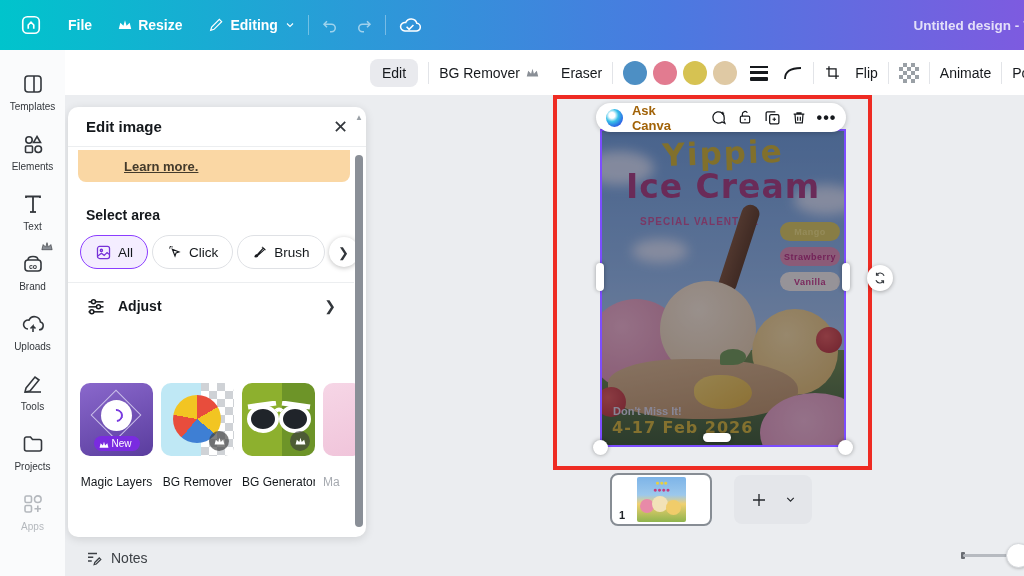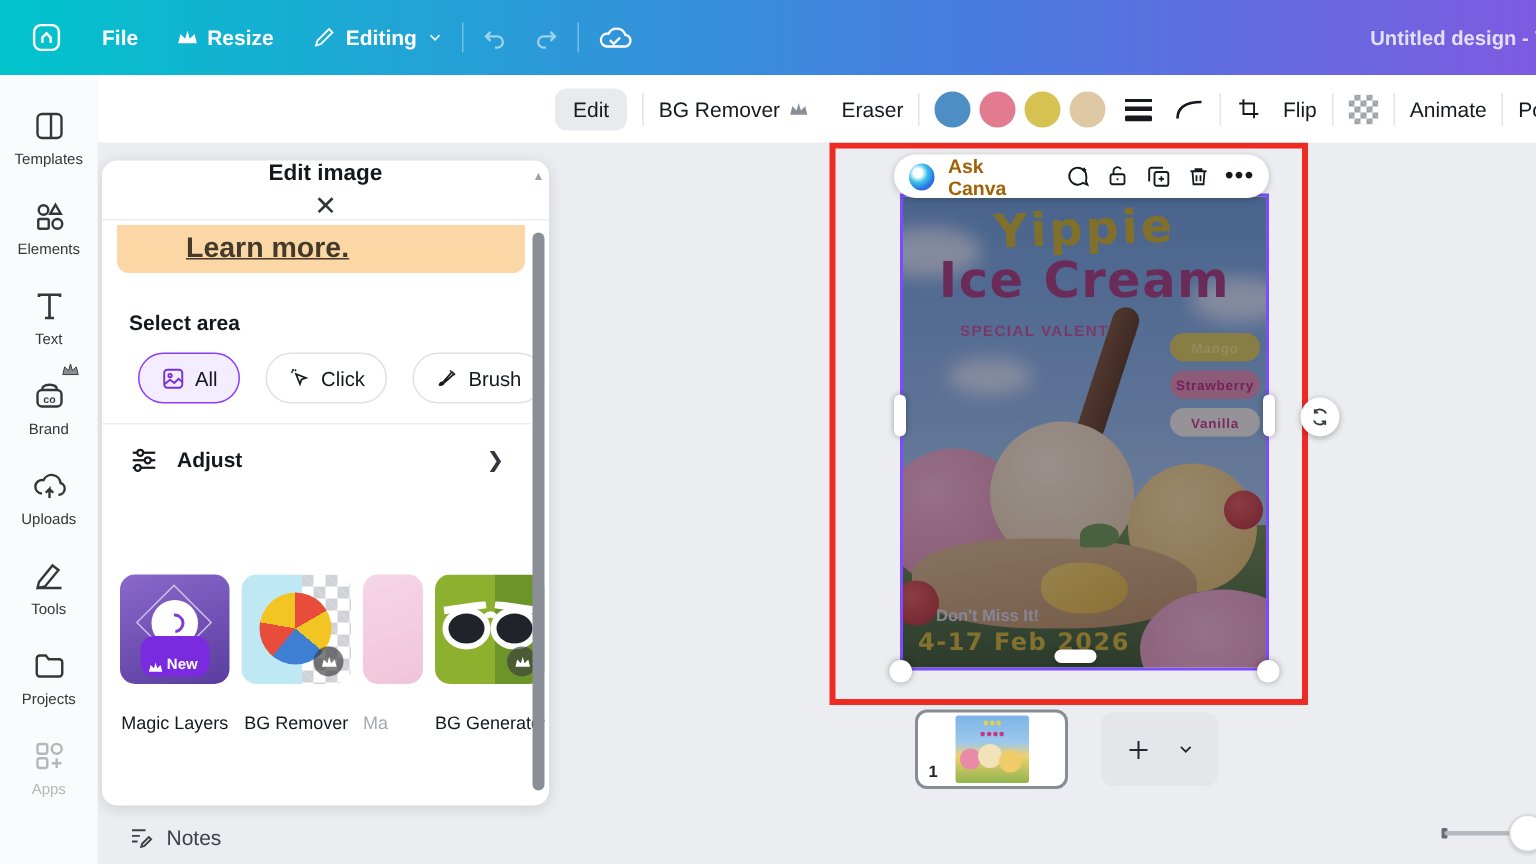--- a/index.html
+++ b/index.html
@@ -33,42 +33,42 @@
   #edit-pill { background:#e9eaee; border-radius:8px; padding:6px 12px; font-weight:400; }
   .dot { width:24px; height:24px; border-radius:50%; margin-right:6px; flex:none; cursor:pointer; }
   .checker { width:20px; height:20px; border-radius:3px;
     background-image:linear-gradient(45deg,#9aa0a6 25%,transparent 25%,transparent 75%,#9aa0a6 75%),
                      linear-gradient(45deg,#9aa0a6 25%,#fff 25%,#fff 75%,#9aa0a6 75%);
     background-size:8px 8px; background-position:0 0,4px 4px; }
 
   
   #panel { left:68px; top:107px; width:298px; height:430px; background:#fff; border-radius:10px;
     box-shadow:0 2px 10px rgba(0,0,0,.12); z-index:15; overflow:hidden; }
-  .p-head { height:40px; display:flex; align-items:center; justify-content:space-between; padding:0 18px; border-bottom:1px solid #eceef0;flex-direction:column; }
+  .p-head { height:40px; display:flex; align-items:center; justify-content:space-between; padding:0 18px; border-bottom:1px solid #eceef0; }
   .p-title { font-size:15px; font-weight:700; color:#14181c; }
   .x-btn { font-size:18px; color:#33373c; cursor:pointer; line-height:1; }
   .peach { position:absolute; left:10px; top:43px; width:272px; height:32px; background:#fad7a4; border-radius:0 0 8px 8px;
     display:flex; align-items:center; padding-left:46px; }
-  .peach a { font-size:19px; font-weight:700; color:#433a2b; text-decoration:underline; cursor:pointer; }
+  .peach a { font-size:13px; font-weight:700; color:#433a2b; text-decoration:underline; cursor:pointer; }
   .p-sec-title { font-size:14px; font-weight:700; color:#14181c; }
-  .seg-row { position:absolute; left:24px; top:128px; display:flex; gap:17px; align-items:center; }
+  .seg-row { position:absolute; left:12px; top:128px; display:flex; gap:4px; align-items:center; }
   .seg { height:34px; border-radius:17px; display:flex; align-items:center; gap:6px; padding:0 14px;
     font-size:13.5px; color:#14181c; background:#fff; border:1px solid #dfe1e5; cursor:pointer; white-space:nowrap; }
   .seg.sel { background:#f4edff; border:1.5px solid #8b3dff; }
   .circ-btn { width:30px; height:30px; border-radius:50%; background:#fff; box-shadow:0 1px 5px rgba(0,0,0,.25);
     display:flex; align-items:center; justify-content:center; font-size:13px; color:#33373c; cursor:pointer; flex:none; }
   .p-row { position:absolute; left:0; width:286px; height:46px; display:flex; align-items:center; padding:0 18px; gap:12px;
     border-top:1px solid #eceef0; cursor:pointer; }
   .p-row .chev { margin-left:auto; color:#33373c; font-size:14px; }
   .thumb-row { position:absolute; left:12px; top:276px; display:flex; gap:8px; }
   .thumb { width:73px; height:73px; border-radius:10px; position:relative; overflow:hidden; cursor:pointer; flex:none; }
   .thumb-lbl { font-size:12px; color:#14181c; text-align:center; width:73px; margin-top:19px;
     white-space:nowrap; overflow:hidden; }
   .badge-new { position:absolute; bottom:5px; left:50%; transform:translateX(-50%); background:#7a2be0; color:#fff;
-    font-size:10px; font-weight:700; border-radius:9px; padding:14px 8px 2px 5px; display:flex; gap:3px; align-items:flex-end; }
+    font-size:10px; font-weight:400; border-radius:9px; padding:2px 8px 2px 5px; display:flex; gap:3px; align-items:flex-end; }
   .badge-crown { position:absolute; bottom:5px; right:5px; width:20px; height:20px; border-radius:50%;
     background:rgba(60,60,60,.65); display:flex; align-items:center; justify-content:center; }
   .filters-row { position:absolute; left:0; top:384px; width:286px; height:44px; display:flex; align-items:center;
     padding:0 18px; gap:12px; border-top:1px solid #eceef0; cursor:pointer; }
   .see-all { margin-left:auto; font-size:13px; color:#454a51; cursor:pointer; }
   .scrollbar { position:absolute; right:3px; top:4px; width:8px; height:422px; }
   .scroll-thumb { position:absolute; left:0; top:44px; width:8px; height:372px; background:#8a8f97; border-radius:4px; }
   .scroll-up { position:absolute; left:0; top:2px; font-size:8px; color:#9aa0a6; }
 
   
@@ -93,21 +93,21 @@
     clip-path:polygon(50% 0%,61% 18%,80% 8%,80% 28%,100% 28%,88% 45%,100% 62%,80% 62%,82% 85%,62% 76%,50% 100%,38% 76%,18% 85%,20% 62%,0% 62%,12% 45%,0% 28%,20% 28%,20% 8%,39% 18%); }
   .t10k { position:absolute; left:10px; top:196px; font-size:27px; font-weight:800; color:#7c4a20; transform:rotate(-14deg);
     font-family:"DejaVu Sans", sans-serif; }
   .fl-pill { position:absolute; left:178px; width:60px; height:19px; border-radius:10px; font-size:9px; font-weight:800;
     display:flex; align-items:center; justify-content:center; letter-spacing:.5px; }
   .choco { position:absolute; left:128px; top:72px; width:18px; height:92px; background:linear-gradient(90deg,#7a5230,#5d3c1e);
     border-radius:9px; transform:rotate(18deg); }
   .scoop { position:absolute; border-radius:50%; }
   .grass { position:absolute; left:0; bottom:0; width:100%; height:95px;
     background:linear-gradient(180deg,#6e8c46 0%,#52703a 55%,#3c5a2c 100%); }
-  .pfoot1 { position:absolute; left:22px; top:274px; font-size:11px; font-weight:700; color:#d9dae2; }
+  .pfoot1 { position:absolute; left:11px; top:274px; font-size:11px; font-weight:700; color:#d9dae2; }
   .pfoot2 { position:absolute; left:10px; top:287px; font-size:16px; font-weight:800; color:#d2b631; letter-spacing:1px;
     font-family:"DejaVu Sans", sans-serif; }
   #poster-dim { position:absolute; inset:0; background:rgba(24,20,46,.42); }
 
   
   .h-circle { width:15px; height:15px; border-radius:50%; background:#fff; box-shadow:0 0 4px rgba(0,0,0,.35); z-index:13; }
   .h-vpill { width:8px; height:28px; border-radius:4px; background:#fff; box-shadow:0 0 4px rgba(0,0,0,.35); z-index:13; }
   .h-hpill { width:28px; height:9px; border-radius:5px; background:#fff; box-shadow:0 0 4px rgba(0,0,0,.35); z-index:13; }
   #rotate-btn { left:867px; top:265px; width:26px; height:26px; border-radius:50%; background:#fff;
     box-shadow:0 1px 4px rgba(0,0,0,.3); z-index:13; display:flex; align-items:center; justify-content:center; cursor:pointer; }
@@ -373,38 +373,38 @@
         <div style="position:absolute;left:12px;top:12px;width:48px;height:48px;border-radius:50%;background:conic-gradient(#e84d3c 0 60deg,#f2c522 60deg 130deg,#3e7fd4 130deg 220deg,#e84d3c 220deg 280deg,#f2c522 280deg 360deg)"></div>
         <div class="badge-crown">
           <svg width="11" height="9" viewBox="0 0 18 14" fill="#fff">
               <path d="M1 12 L3 4 L7 8 L9 1 L11 8 L15 4 L17 12 Z"></path>
             </svg>
         </div>
       </div>
       <div class="thumb-lbl">BG Remover</div>
     </div>
     <div>
-      <div class="thumb" style="width:40px;background:linear-gradient(160deg,#f6d6e6,#f0c4da)"></div>
-      <div class="thumb-lbl" style="width:40px;text-align:left;color:#a6aab0">Ma</div>
-    </div>
-    <div>
       <div class="thumb" style="background:linear-gradient(90deg,#8db02e 0 55%,#6d9428 55%),radial-gradient(circle at 62px 14px,#f0b8cc 2.5px,transparent 3px),radial-gradient(circle at 56px 38px,#f0b8cc 2px,transparent 2.6px),radial-gradient(circle at 67px 54px,#f0b8cc 2px,transparent 2.6px)">
         <svg width="66" height="34" viewBox="0 0 66 34" style="position:absolute;left:4px;top:18px">
           <path d="M2 6 L30 2 M36 2 L64 6" stroke="#fff" stroke-width="5" fill="none"></path>
           <ellipse cx="17" cy="18" rx="14" ry="12" fill="#20242a" stroke="#fff" stroke-width="4"></ellipse>
           <ellipse cx="49" cy="18" rx="14" ry="12" fill="#20242a" stroke="#fff" stroke-width="4"></ellipse>
           <path d="M30 10 Q33 7 36 10" stroke="#fff" stroke-width="4" fill="none"></path>
         </svg>
         <div class="badge-crown">
           <svg width="11" height="9" viewBox="0 0 18 14" fill="#fff">
               <path d="M1 12 L3 4 L7 8 L9 1 L11 8 L15 4 L17 12 Z"></path>
             </svg>
         </div>
       </div>
       <div class="thumb-lbl">BG Generator</div>
+    </div>
+    <div>
+      <div class="thumb" style="width:40px;background:linear-gradient(160deg,#f6d6e6,#f0c4da)"></div>
+      <div class="thumb-lbl" style="width:40px;text-align:left;color:#a6aab0">Ma</div>
     </div>
   </div>
 
 
   <div class="scrollbar">
     <span class="scroll-up">▲</span>
     <div class="scroll-thumb"></div>
   </div>
 </div>
 

